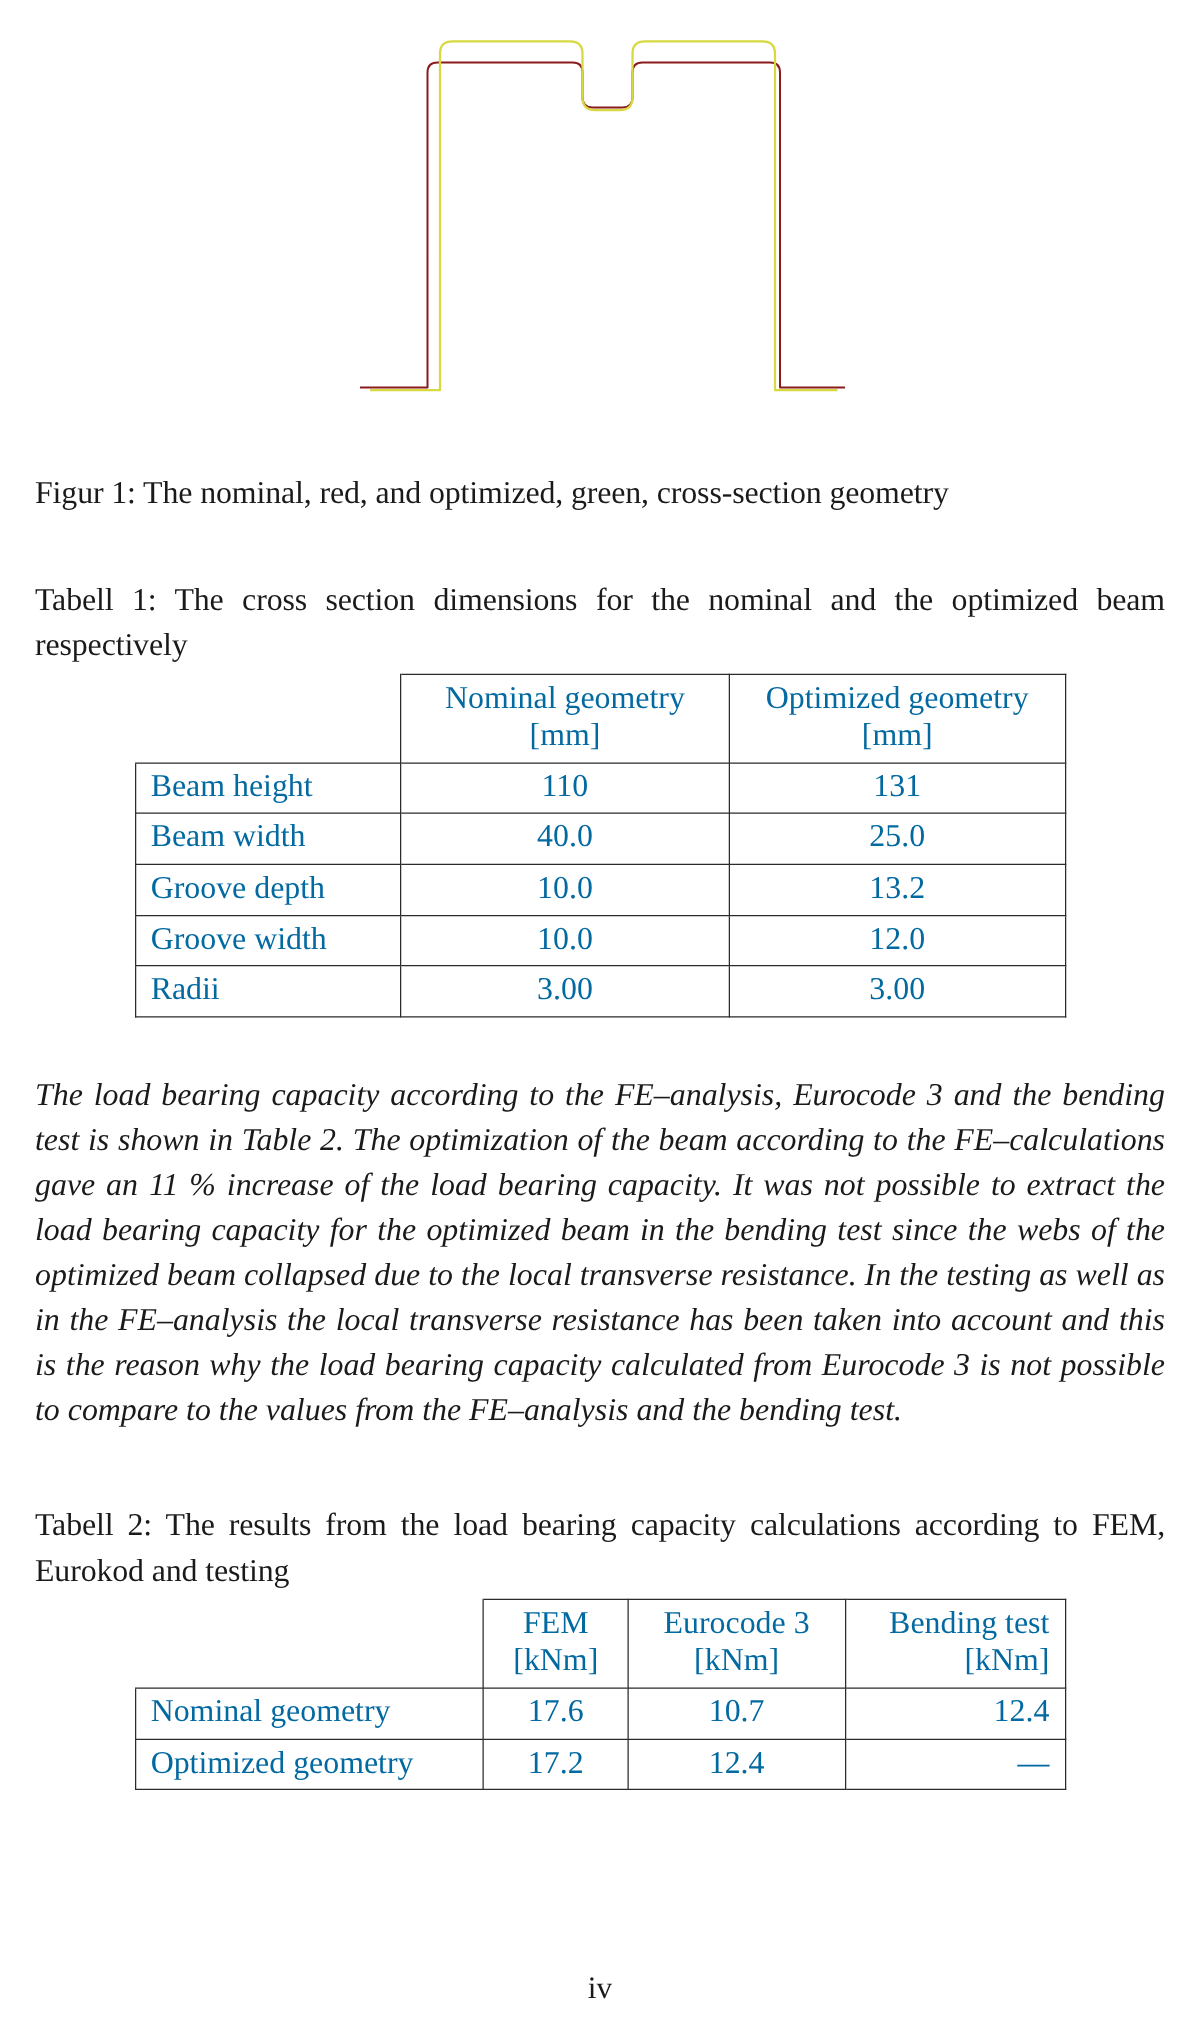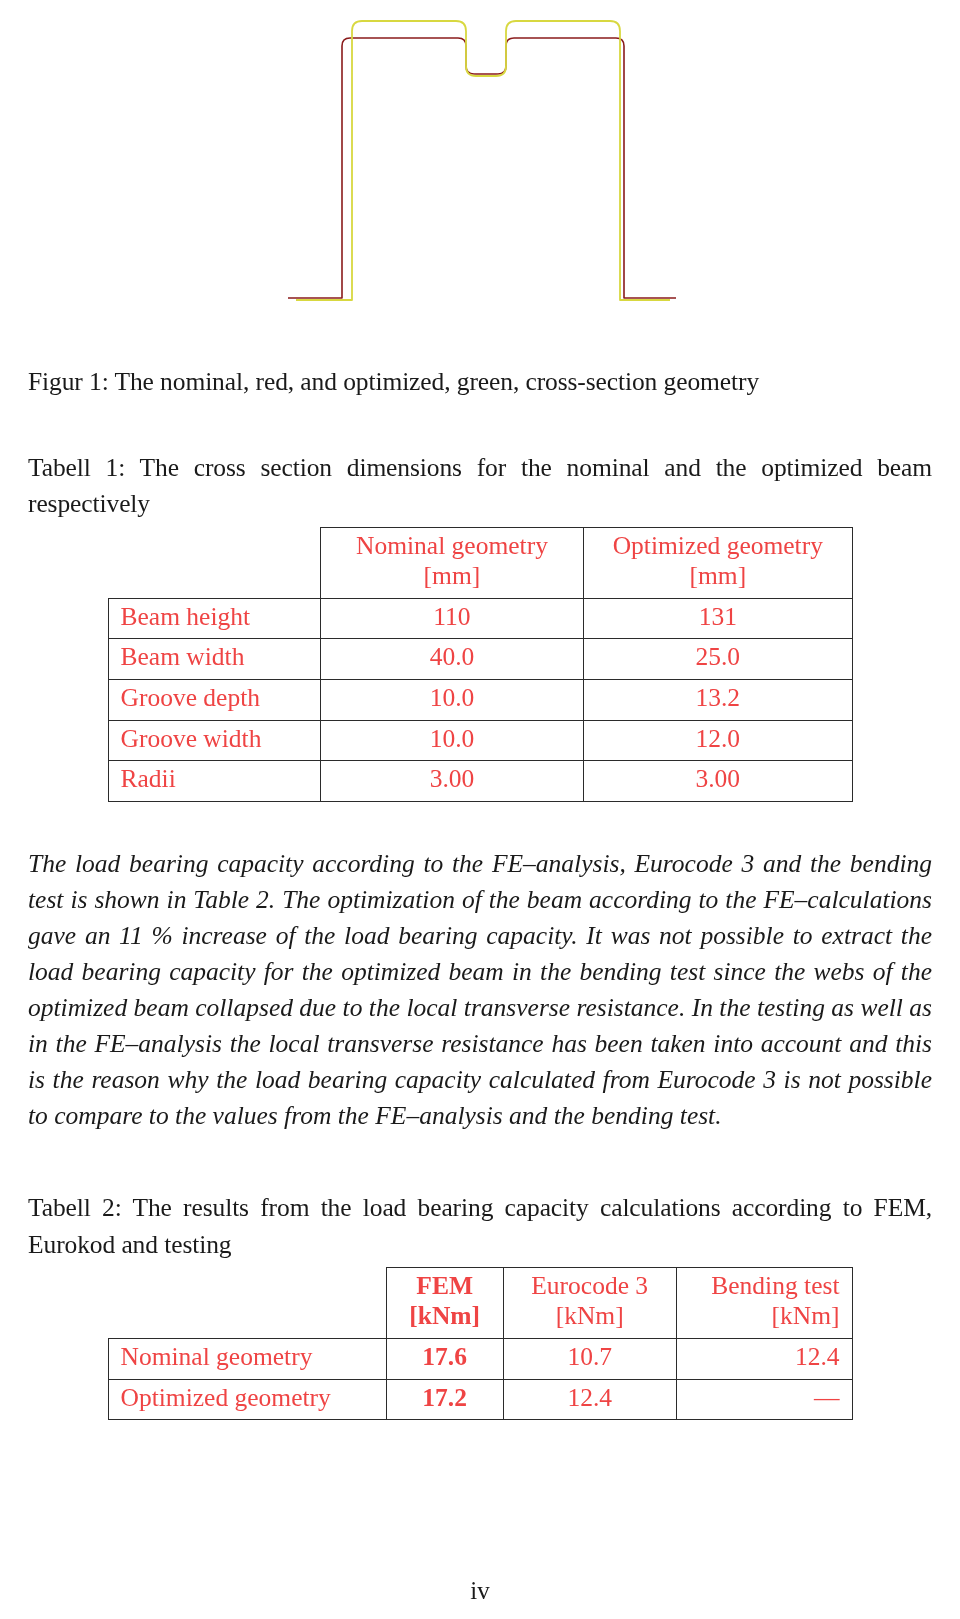--- a/index.html
+++ b/index.html
@@ -14,21 +14,21 @@
     font-family: "Liberation Serif", "DejaVu Serif", serif;
     color: #1a1a1a;
     overflow: hidden;
   }
 
   .page {
     position: relative;
     width: 960px;
     height: 1619px;
     box-sizing: border-box;
-    padding: 0 14px;
+    padding: 12px 14px;
   }
 
   
   .figure-block {
     width: 100%;
     height: 330px;
     display: flex;
     align-items: flex-start;
     justify-content: center;
     padding-top: 6px;
@@ -61,42 +61,42 @@
   
   .tbl-wrap {
     display: flex;
     justify-content: center;
     width: 100%;
   }
   table.doc-table {
     border-collapse: collapse;
     font-size: 25.5px;
     line-height: 1.2;
-    color: #ef4444;
+    color: #0369a1;
   }
   table.doc-table td,
   table.doc-table th {
     border: 1px solid #2b2b2b;
     padding: 3px 12px 6px 12px;
     font-weight: normal;
     vertical-align: baseline;
     white-space: nowrap;
   }
 
   
   #table-one { margin-top: 4px; width: 745px; }
   #table-one .col-label  { width: 205px; text-align: left; }
   #table-one .col-val    { width: 256px; text-align: center; }
   #table-one .hdr-cell   { text-align: center; }
   #table-one .corner     { border-top: none; border-left: none; }
 
   
   #table-two { margin-top: 4px; width: 745px; }
   #table-two .col-label { width: 290px; text-align: left; }
-  #table-two .col-fem   { width: 110px; text-align: center; font-weight: bold; }
+  #table-two .col-fem   { width: 110px; text-align: center; }
   #table-two .col-ec    { width: 175px; text-align: center; }
   #table-two .col-bt    { width: 170px; text-align: right; }
   #table-two .corner    { border-top: none; border-left: none; }
 
   .unit-line { display: block; }
 
   
   .body-par {
     font-size: 25.5px;
     line-height: 1.415;

